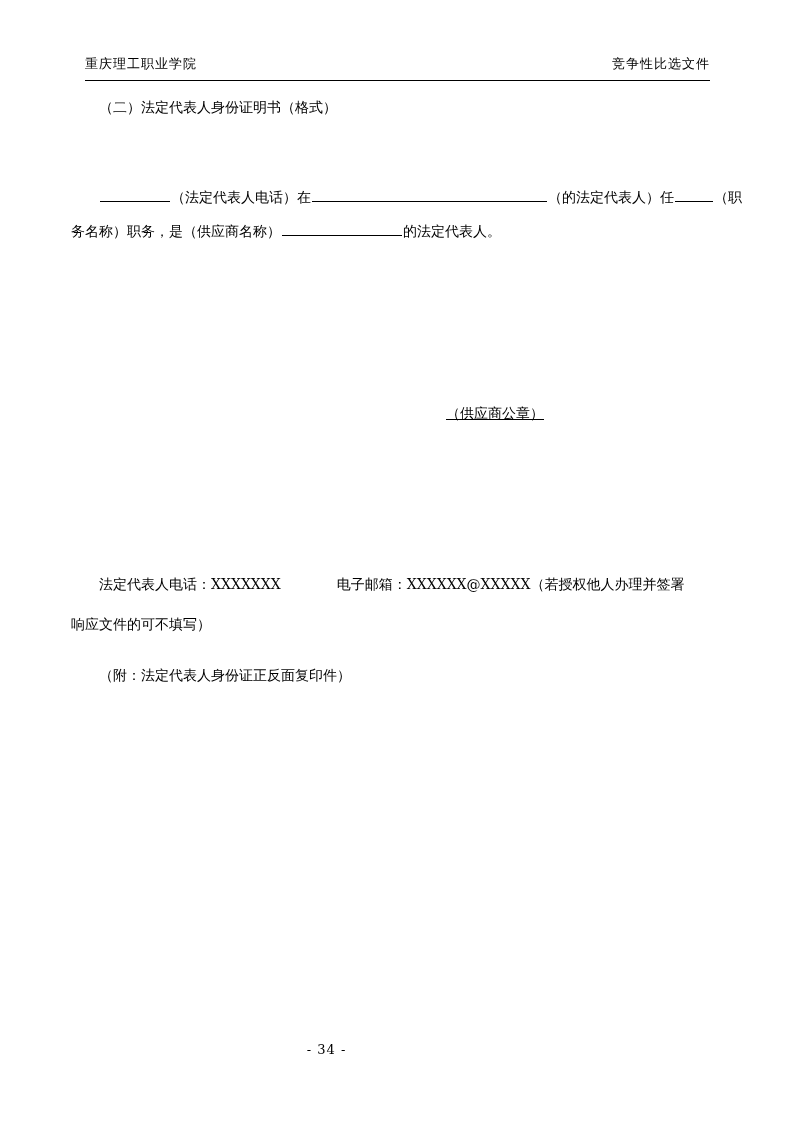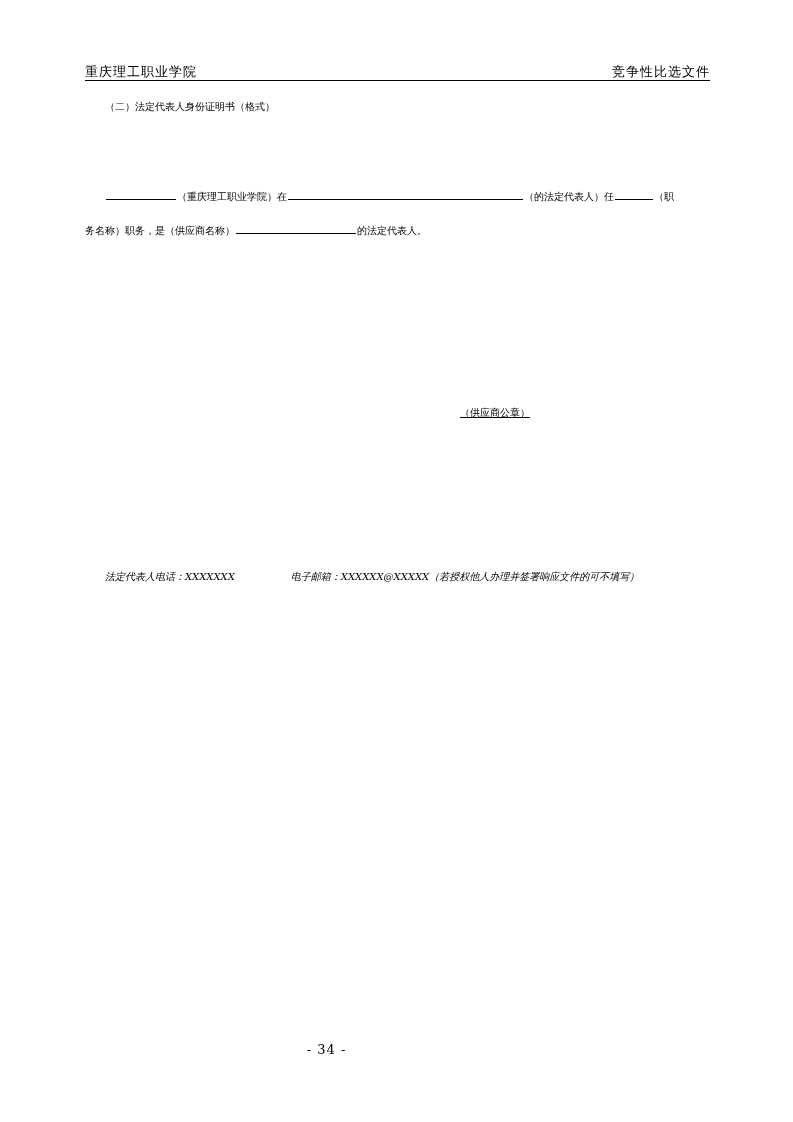--- a/index.html
+++ b/index.html
@@ -37,44 +37,42 @@
   .header-rule {
     position: absolute;
     top: 80px;
     left: 85px;
     width: 625px;
     height: 0;
     border-top: 1px solid #000;
   }
   .header-left, .header-right {
     white-space: nowrap;
-    margin-top: 8px;
   }
   
   .content {
     position: absolute;
     top: 90px;
-    left: 85px;
+    left: 71px;
     width: 625px;
-    font-size: 10px;
+    font-size: 14px;
     line-height: 34px;
   }
   .p {
     margin: 0;
     text-align: left;
     white-space: nowrap;
   }
   .indent {
     text-indent: 2em;
   }
   .wrap {
     white-space: normal;
     text-indent: 2em;
-    line-height: 34px;
-    font-style: italic;
+    line-height: 40px;
   }
   .blank {
     display: inline-block;
     border-bottom: 1px solid #000;
     vertical-align: baseline;
     height: 17px;
     margin: 0 1px;
   }
   .gap-md { height: 28px; }
   .gap-xl { height: 120px; }
@@ -117,41 +115,42 @@
 
     <p class="p indent">（二）法定代表人身份证明书（格式）</p>
 
     <div class="gap-md"></div>
 
 
     <div class="gap-md"></div>
 
 
     <p class="p indent">
-      <span class="blank" style="width:70px"></span><span>（重庆理工职业学院）在</span><span class="blank" style="width:235px"></span><span>（的法定代表人）任</span><span class="blank" style="width:38px"></span><span>（职</span>
+      <span class="blank" style="width:70px"></span><span>（法定代表人电话）在</span><span class="blank" style="width:235px"></span><span>（的法定代表人）任</span><span class="blank" style="width:38px"></span><span>（职</span>
     </p>
 
     <p class="p">
       <span>务名称）职务，是（供应商名称）</span><span class="blank" style="width:120px"></span><span>的法定代表人。</span>
     </p>
 
     <div class="gap-md"></div>
 
 
     <div class="gap-xl"></div>
 
     <p class="p right-block">（供应商公章）</p>
 
 
     <div class="gap-xl"></div>
 
     <p class="wrap">
       <span>法定代表人电话：XXXXXXX</span><span class="sp"></span><span class="sp"></span><span>电子邮箱：XXXXXX@XXXXX（若授权他人办理并签署响应文件的可不填写）</span>
     </p>
 
+    <p class="p indent">（附：法定代表人身份证正反面复印件）</p>
 
   </div>
 
   <div class="footer">
     <span>- 34 -</span>
   </div>
 
 </div>
 
 </body></html>

